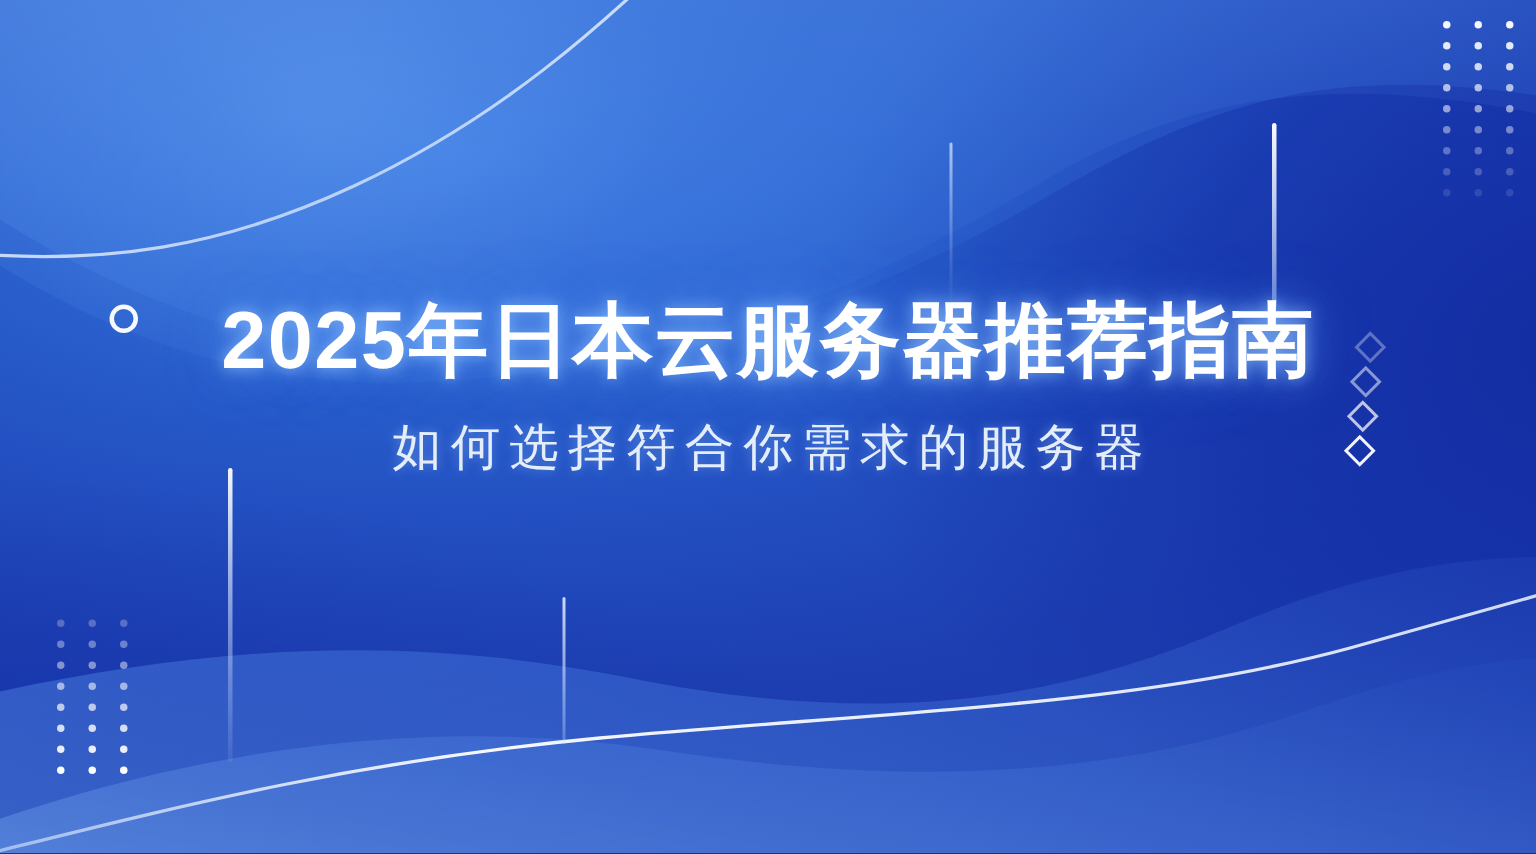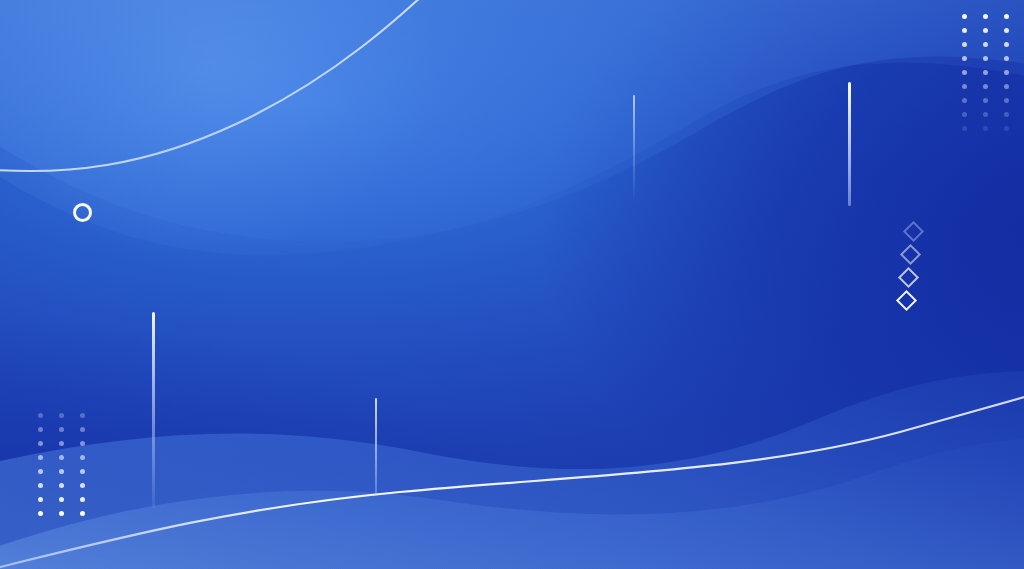--- a/index.html
+++ b/index.html
@@ -268,14 +268,18 @@
   <div class="dia-wrap" style="left:903px; top:247px;">
     <div class="diamond" style="border-color:rgba(255,255,255,0.50);"></div>
   </div>
   <div class="dia-wrap" style="left:901px; top:270px;">
     <div class="diamond" style="border-color:rgba(255,255,255,0.72);"></div>
   </div>
   <div class="dia-wrap" style="left:899px; top:293px;">
     <div class="diamond" style="border-color:rgba(255,255,255,0.95);"></div>
   </div>
 
+  <div class="text-block">
+    <h1 id="main-title">2025年日本云服务器推荐指南</h1>
+    <p id="sub-title">如何选择符合你需求的服务器</p>
+  </div>
 
 </div>
 
 </body></html>

